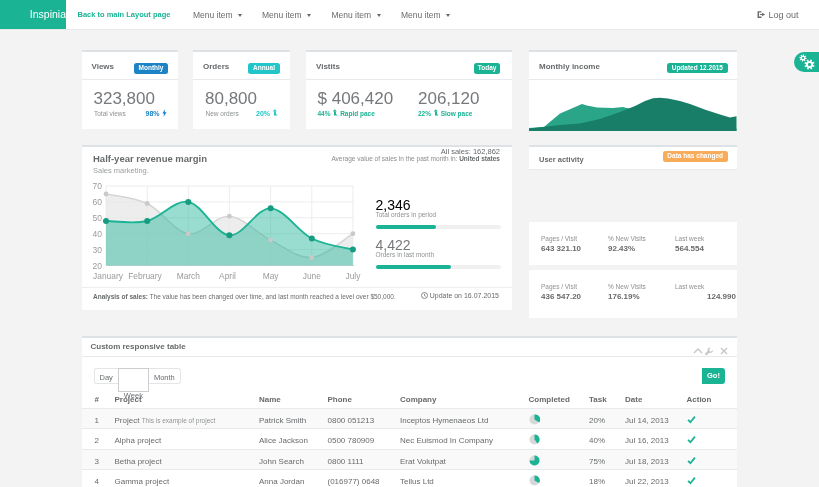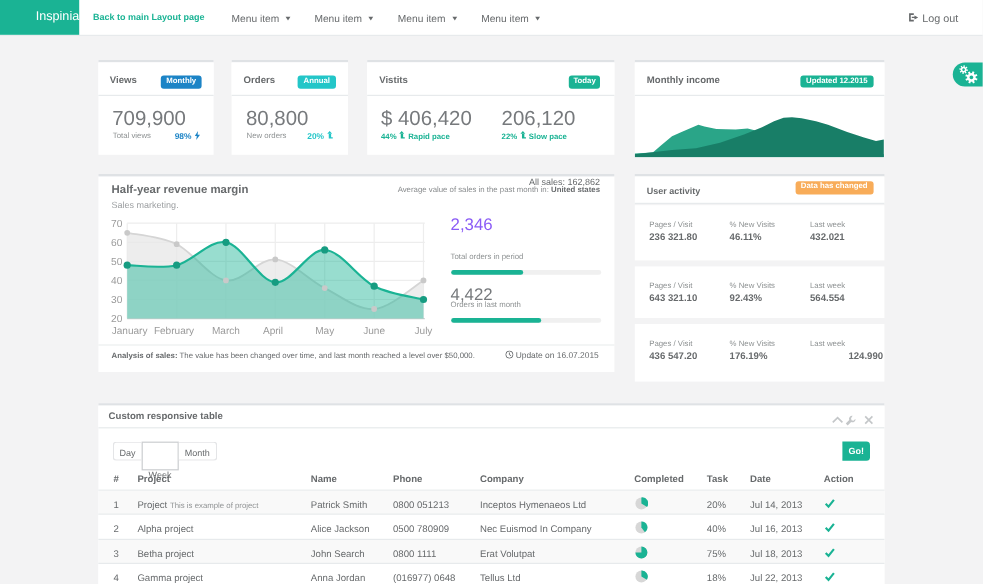--- a/index.html
+++ b/index.html
@@ -40,21 +40,21 @@
       <path d="M20.60,13.53 L20.01,15.09 L18.49,14.51 L17.70,15.35 L18.37,16.83 L16.85,17.52 L16.19,16.03 L15.04,16.07 L14.47,17.60 L12.91,17.01 L13.49,15.49 L12.65,14.70 L11.17,15.37 L10.48,13.85 L11.97,13.19 L11.93,12.04 L10.40,11.47 L10.99,9.91 L12.51,10.49 L13.30,9.65 L12.63,8.17 L14.15,7.48 L14.81,8.97 L15.96,8.93 L16.53,7.40 L18.09,7.99 L17.51,9.51 L18.35,10.30 L19.83,9.63 L20.52,11.15 L19.03,11.81 L19.07,12.96 Z M17.10,12.50 L16.89,11.70 L16.30,11.11 L15.50,10.90 L14.70,11.11 L14.11,11.70 L13.90,12.50 L14.11,13.30 L14.70,13.89 L15.50,14.10 L16.30,13.89 L16.89,13.30 Z"></path>
       <path d="M12.60,6.00 L12.41,7.14 L11.22,6.92 L10.81,7.57 L11.55,8.55 L10.61,9.22 L9.92,8.22 L9.17,8.39 L9.00,9.60 L7.86,9.41 L8.08,8.22 L7.43,7.81 L6.45,8.55 L5.78,7.61 L6.78,6.92 L6.61,6.17 L5.40,6.00 L5.59,4.86 L6.78,5.08 L7.19,4.43 L6.45,3.45 L7.39,2.78 L8.08,3.78 L8.83,3.61 L9.00,2.40 L10.14,2.59 L9.92,3.78 L10.57,4.19 L11.55,3.45 L12.22,4.39 L11.22,5.08 L11.39,5.83 Z M10.10,6.00 L9.95,5.45 L9.55,5.05 L9.00,4.90 L8.45,5.05 L8.05,5.45 L7.90,6.00 L8.05,6.55 L8.45,6.95 L9.00,7.10 L9.55,6.95 L9.95,6.55 Z"></path>
     </g>
   </svg>
 </div>
 
 <div class="panel" style="left:81.5px; top:50px; width:96.5px; height:79px;">
   <div class="ph" style="height:28px;"></div>
   <div class="ptitle" style="left:10px; top:10px; font-size:8px;">Views</div>
   <div class="badge" style="right:10px; top:11px; background:#1c84c6;">Monthly</div>
-  <div class="bignum" style="left:12px; top:37px;">709,900</div>
+  <div class="bignum" style="left:12px; top:37px;">323,800</div>
   <div class="sg" style="left:12.5px; top:57.5px;">Total views</div>
   <div class="abs" style="right:11.5px; top:56.5px; font-size:7px; font-weight:bold; color:#1c84c6;">98%
     <svg width="5" height="8" viewBox="0 0 6 9" style="vertical-align:-1px">
         <path d="M3.6,0 L0.4,5 H2.4 L1.8,9 L5.6,3.6 H3.2 Z" fill="#1c84c6"></path>
       </svg>
   </div>
 </div>
 
 <div class="panel" style="left:193px; top:50px; width:96.5px; height:79px;">
   <div class="ph" style="height:28px;"></div>
@@ -153,21 +153,21 @@
       <text x="26" y="133.5">January</text>
         <text x="63" y="133.5">February</text>
         <text x="106.3" y="133.5">March</text>
         <text x="145.5" y="133.5">April</text>
         <text x="188.6" y="133.5">May</text>
         <text x="229.8" y="133.5">June</text>
         <text x="270.9" y="133.5">July</text>
     </g>
   </svg>
 
-  <div class="abs" style="left:294px; top:32px; font-size:14px; color:#8b5cf6;">2,346</div>
+  <div class="abs" style="left:294px; top:50px; font-size:14px; color:#000000;">2,346</div>
   <div class="abs" style="left:294px; top:64px; font-size:6.5px; color:#8d9192;">Total orders in period</div>
   <div class="abs" style="left:294px; top:78px; width:125px; height:3.5px; background:#f0f0f0; border-radius:2px;">
       <div style="width:48%; height:100%; background:#1ab394; border-radius:2px;"></div>
     </div>
   <div class="abs" style="left:294px; top:90px; font-size:14px; color:#76797c;">4,422</div>
   <div class="abs" style="left:294px; top:104px; font-size:6.5px; color:#8d9192;">Orders in last month</div>
   <div class="abs" style="left:294px; top:118px; width:125px; height:3.5px; background:#f0f0f0; border-radius:2px;">
       <div style="width:60%; height:100%; background:#1ab394; border-radius:2px;"></div>
     </div>
 
@@ -179,28 +179,20 @@
         <path d="M5,2.5 V5.2 L7,6.3" fill="none" stroke="#676a6c" stroke-width="1.1"></path>
       </svg>
     Update on 16.07.2015</div>
 </div>
 
 <div class="panel" style="left:529px; top:145px; width:207.5px; height:173px; background:transparent;">
   <div class="abs" style="left:0; right:0; top:0; height:23px; background:#fff; border-bottom:1px solid #e7eaec;"></div>
   <div class="ptitle" style="left:10px; top:8px; font-size:7.5px;">User activity</div>
   <div class="badge" style="right:9px; top:4px; background:#f8ac59;">Data has changed</div>
 
-  <div class="abs" style="left:0; right:0; top:24px; height:46px; background:#fff;">
-    <div class="sg" style="left:12px; top:13px;">Pages / Visit</div>
-    <div class="abs" style="left:12px; top:22px; font-size:8px; font-weight:bold;">236 321.80</div>
-    <div class="sg" style="left:79px; top:13px;">% New Visits</div>
-    <div class="abs" style="left:79px; top:22px; font-size:8px; font-weight:bold;">46.11%</div>
-    <div class="sg" style="left:146px; top:13px;">Last week</div>
-    <div class="abs" style="left:146px; top:22px; font-size:8px; font-weight:bold;">432.021</div>
-  </div>
   <div class="abs" style="left:0; right:0; top:75px; height:42.5px; background:#fff;">
     <div class="sg" style="left:12px; top:13px;">Pages / Visit</div>
     <div class="abs" style="left:12px; top:22px; font-size:8px; font-weight:bold;">643 321.10</div>
     <div class="sg" style="left:79px; top:13px;">% New Visits</div>
     <div class="abs" style="left:79px; top:22px; font-size:8px; font-weight:bold;">92.43%</div>
     <div class="sg" style="left:146px; top:13px;">Last week</div>
     <div class="abs" style="left:146px; top:22px; font-size:8px; font-weight:bold;">564.554</div>
   </div>
   <div class="abs" style="left:0; right:0; top:122.5px; height:48px; background:#fff;">
     <div class="sg" style="left:12px; top:13px;">Pages / Visit</div>

